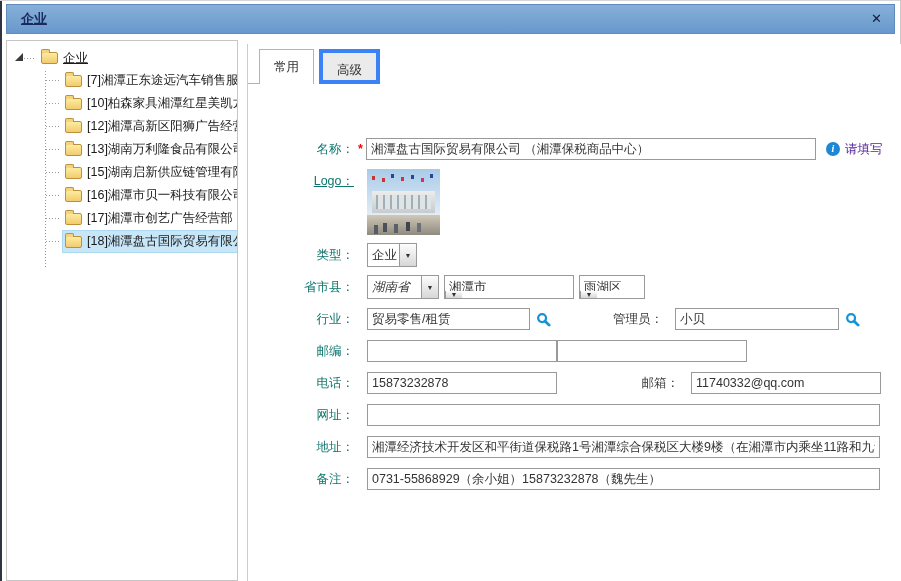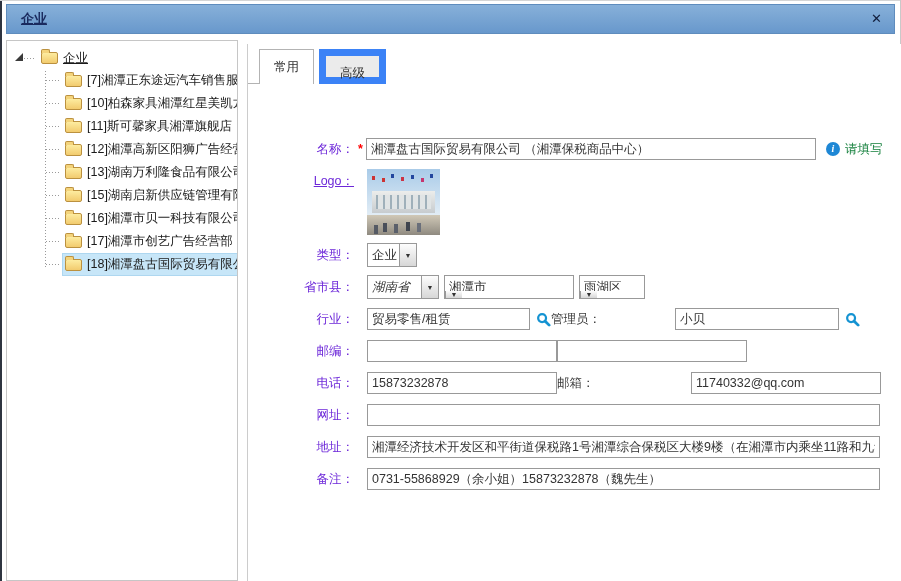--- a/index.html
+++ b/index.html
@@ -67,45 +67,45 @@
 
   
   .form-panel {
     position:absolute; left:247px; top:44px; width:741px; height:541px;
     border-left:1px solid #ccc; border-right:1px solid #ccc; background:#fff;
   }
   .tabstrip { position:relative; height:40px; display:flex; align-items:flex-end; padding-left:11px; }
   .tabstrip::before { content:""; position:absolute; left:0; bottom:0; width:11px; height:1px; background:#b3b3b3; }
   .tab { height:35px; line-height:34px; padding:0 14px; font-size:12.5px; color:#2f2f2f; cursor:pointer; }
   .tab.active { background:#fff; border:1px solid #b3b3b3; border-bottom:none; }
-  .tab.inactive { background:#ebebeb; border:7px solid #3b82f6; margin-left:5px; }
+  .tab.inactive { background:#ebebeb; border:4px solid #3b82f6; margin-left:5px; }
 
   .formarea { padding-top:53px; }
   .frow { display:flex; align-items:center; height:24px; margin-bottom:8px; }
   .frow.logo-row { height:66px; align-items:flex-start; }
-  .flabel { width:106px; flex:none; text-align:right; color:#6d28d9; }
-  .flabel2 { width:134px; flex:none; color:#3c3c3c; padding-right:12px; }
+  .flabel { width:106px; flex:none; text-align:right; color:#0f766e; }
+  .flabel2 { width:134px; flex:none; text-align:right; color:#3c3c3c; padding-right:12px; }
   .flabel2.mgr { width:124px; }
   .req { color:#ff0000; font-weight:bold; margin:0 3px 0 4px; }
 
   .ti { height:22px; border:1px solid #999; background:#fff; font-size:12.5px; color:#333;
         padding:0 4px; font-family:inherit; }
   .w-name { width:450px; margin-left:13px; }
   .w-s    { width:190px; }
   .w-ind  { width:163px; }
   .w-mgr  { width:164px; }
   .w-full { width:513px; }
 
   .hint { display:flex; align-items:center; margin-left:10px; }
   .info-i {
     width:14px; height:14px; border-radius:50%; background:#1e87d5; color:#fff;
     font-size:10px; font-weight:bold; font-style:italic; text-align:center; line-height:14px;
     font-family:"Liberation Serif","DejaVu Serif",serif; flex:none;
   }
-  .hint-text { color:#15803d; margin-left:5px; }
+  .hint-text { color:#4c1d95; margin-left:5px; }
 
   .mag { margin-left:6px; cursor:pointer; display:flex; align-items:center; }
 
   .sel { display:inline-flex; align-items:stretch; height:24px; border:1px solid #999; background:#fff; cursor:pointer; }
   .sel .txt { flex:1; padding:0 4px; line-height:22px; color:#333; overflow:hidden; white-space:nowrap; }
   .sel .btn { width:17px; flex:none; border-left:1px solid #999; background:linear-gradient(#fdfdfd,#d7d7d7);
               display:flex; align-items:center; justify-content:center; font-size:7px; color:#333; }
   .sel + .sel { margin-left:5px;flex-direction:column; }
   .sel-type { width:50px; }
   .sel-prov { width:72px;font-style:italic; }
@@ -157,26 +157,20 @@
     </div>
     <div class="trow">
       <span class="node">
         <span class="folder"></span>
         <span class="tlabel">[10]柏森家具湘潭红星美凯龙店</span>
       </span>
     </div>
     <div class="trow">
       <span class="node">
         <span class="folder"></span>
-        <span class="tlabel">[11]斯可馨家具湘潭旗舰店</span>
-      </span>
-    </div>
-    <div class="trow">
-      <span class="node">
-        <span class="folder"></span>
         <span class="tlabel">[12]湘潭高新区阳狮广告经营部</span>
       </span>
     </div>
     <div class="trow">
       <span class="node">
         <span class="folder"></span>
         <span class="tlabel">[13]湖南万利隆食品有限公司</span>
       </span>
     </div>
     <div class="trow">

